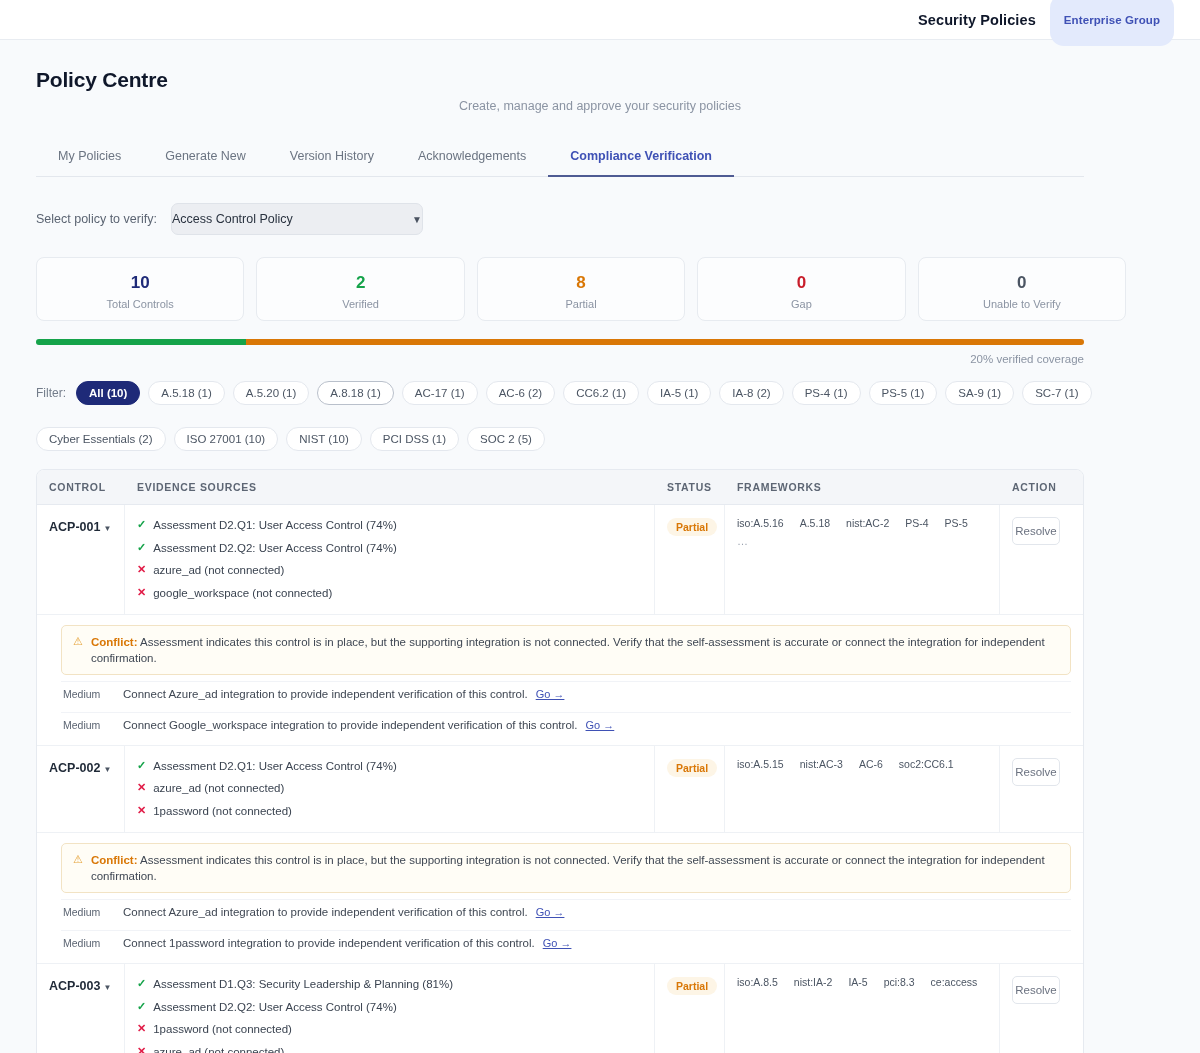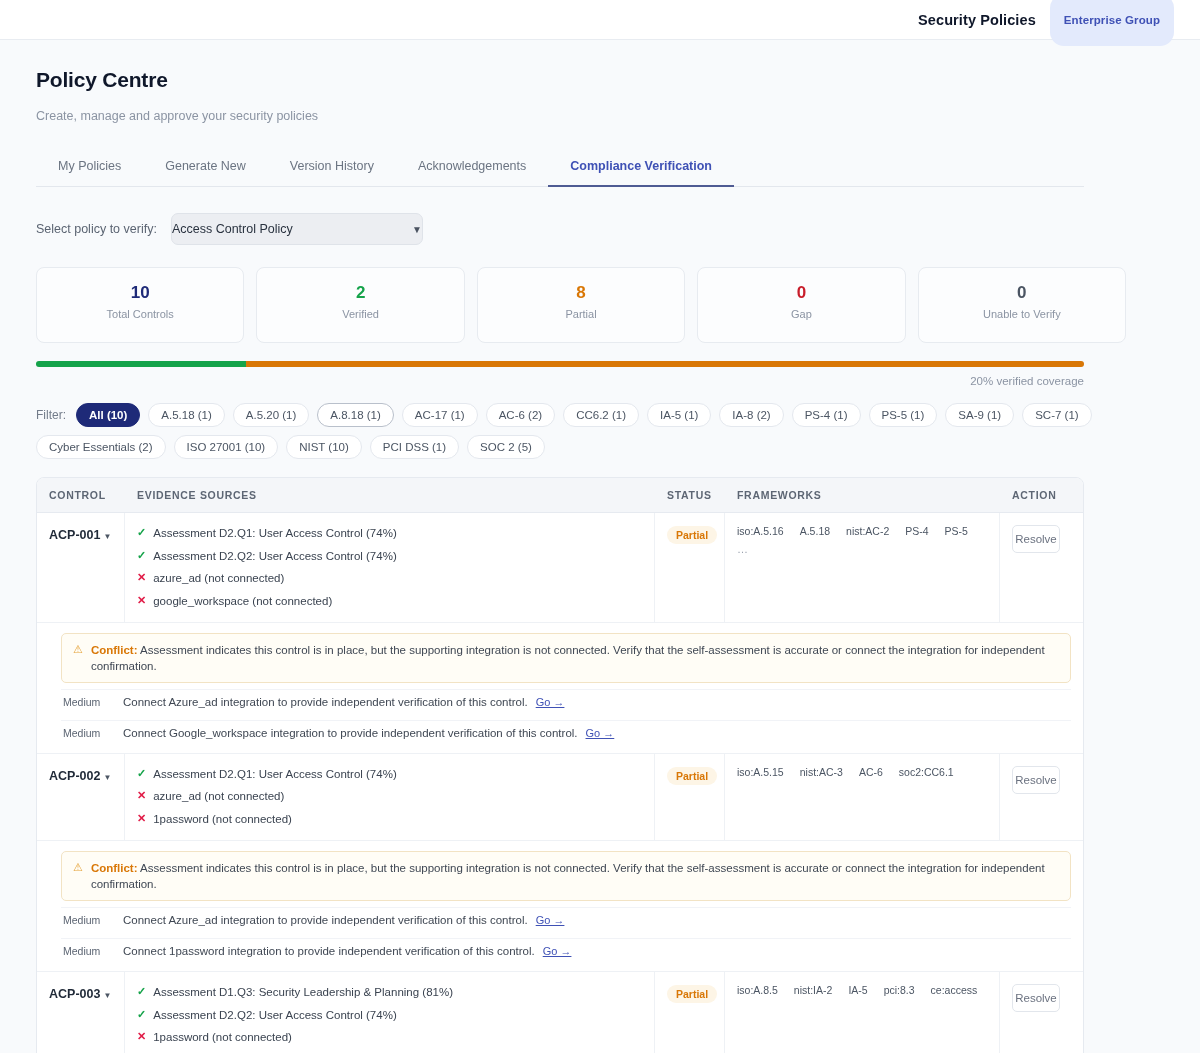--- a/index.html
+++ b/index.html
@@ -43,21 +43,22 @@
   .page { padding: 28px 36px 0 36px; }
   .page-title {
     font-size: 21px;
     font-weight: bold;
     color: #0f172a;
     letter-spacing: -.2px;
   }
   .page-sub {
     font-size: 12.5px;
     color: #8b94a3;
-    margin-top: 17px;
+    margin-top: 7px;
+    text-align: center;
   }
 
   
   .tabs {
     display: flex;
     margin-top: 26px;
     border-bottom: 1px solid #e3e7ed;
     gap: 0;
     width: 1048px;
   }
@@ -104,21 +105,21 @@
     display: flex;
     gap: 12px;
     margin-top: 22px;
     width: 1090px;
   }
   .stat {
     flex: 1;
     background: #fcfdfe;
     border: 1px solid #e7ebf0;
     border-radius: 8px;
-    padding: 14px 0 22px 0;
+    padding: 14px 0 10px 0;
     text-align: center;
   }
   .stat-num { font-size: 17px; font-weight: bold; line-height: 1.35; }
   .stat-lbl { font-size: 11px; color: #8b94a3; margin-top: 3px; }
 
   
   .progress-wrap { width: 1048px; margin-top: 18px; }
   .progress {
     height: 6px;
     border-radius: 3px;
@@ -133,21 +134,21 @@
     color: #8b94a3;
     text-align: right;
     margin-top: 8px;
   }
 
   
   .filters {
     display: flex;
     flex-wrap: wrap;
     align-items: center;
-    gap: 8px 8px;
+    gap: 22px 8px;
     margin-top: 16px;
     width: 1060px;
   }
   .filter-label { font-size: 12px; color: #737c8a; margin-right: 2px; }
   .chip {
     font-size: 11.5px;
     padding: 5px 12px;
     border-radius: 12px;
     border: 1px solid #e4e8ee;
     background: #ffffff;

